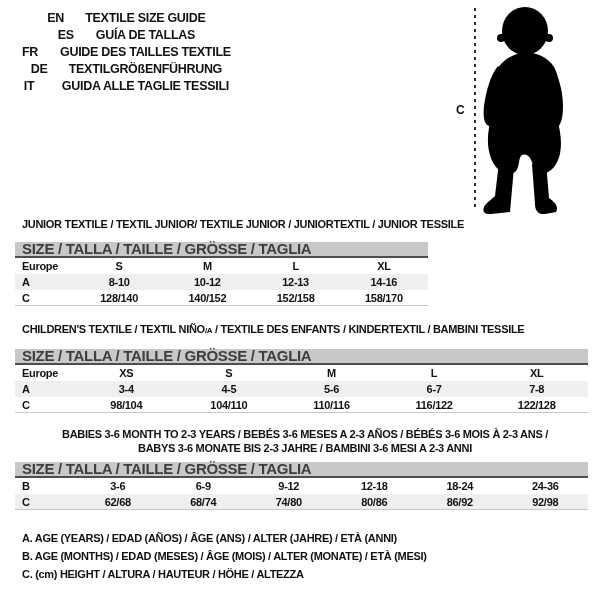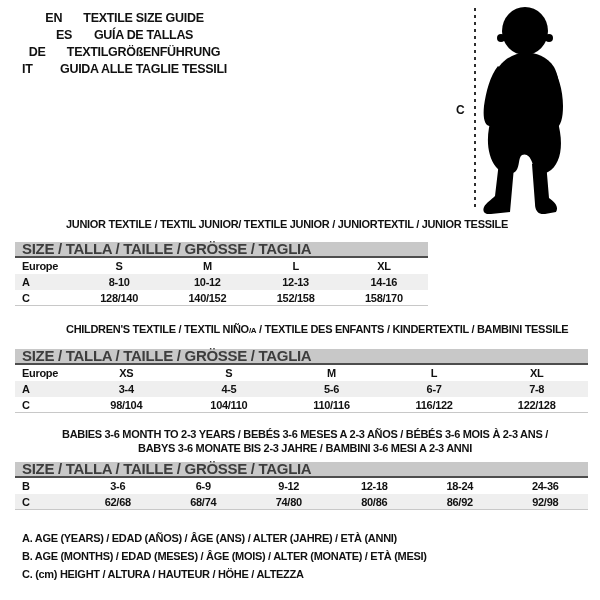--- a/index.html
+++ b/index.html
@@ -27,21 +27,21 @@
   }
   svg.baby { position:absolute; left:483px; top:4px; }
   svg.baby * { fill:var(--silhouette, #000); }
 
   
   .table-block { position:absolute; left:15px; }
   .t1 { top:217px; width:413px; }
   .t2 { top:322px; width:573px; }
   .t3 { top:427px; width:573px; }
   .table-title { font-weight:bold; font-size:11px; line-height:14px; padding-left:7px; letter-spacing:-0.3px; white-space:nowrap; }
-  .t1 .table-title, .t2 .table-title { margin-bottom:11px;margin-left:44px; }
+  .t1 .table-title, .t2 .table-title { margin-bottom:11px; }
   .t3 .table-title { margin-bottom:7px;text-align:center; }
   .title-sub { font-size:8px; font-weight:bold; }
   .size-bar {
     height:16px; background:var(--header-bar-bg,#c8c8c8); color:var(--header-bar-text,#3d3d3d);
     font-weight:bold; font-size:15px; line-height:14px; padding-left:7px;
     border-bottom:2px solid var(--bar-bottom-border,#4d4d4d); letter-spacing:-0.3px;
   }
   .t-row { display:flex; height:16px; font-weight:bold; font-size:11px; line-height:16px; letter-spacing:-0.3px; }
   .t-row.stripe { background:var(--stripe-row-bg,#efefef); }
   .t-row.last { border-bottom:1px solid var(--table-bottom-border,#c8c8c8); }
@@ -58,20 +58,24 @@
 <div class="page">
 
   <div class="lang-block">
       <div class="lang-row">
         <span class="lang-code">EN</span>
         <span class="lang-title">TEXTILE SIZE GUIDE</span>
       </div>
       <div class="lang-row">
         <span class="lang-code">ES</span>
         <span class="lang-title">GUÍA DE TALLAS</span>
+      </div>
+      <div class="lang-row">
+        <span class="lang-code">FR</span>
+        <span class="lang-title">GUIDE DES TAILLES TEXTILE</span>
       </div>
       <div class="lang-row">
         <span class="lang-code">DE</span>
         <span class="lang-title">TEXTILGRÖßENFÜHRUNG</span>
       </div>
       <div class="lang-row">
         <span class="lang-code">IT</span>
         <span class="lang-title">GUIDA ALLE TAGLIE TESSILI</span>
       </div>
     </div>

